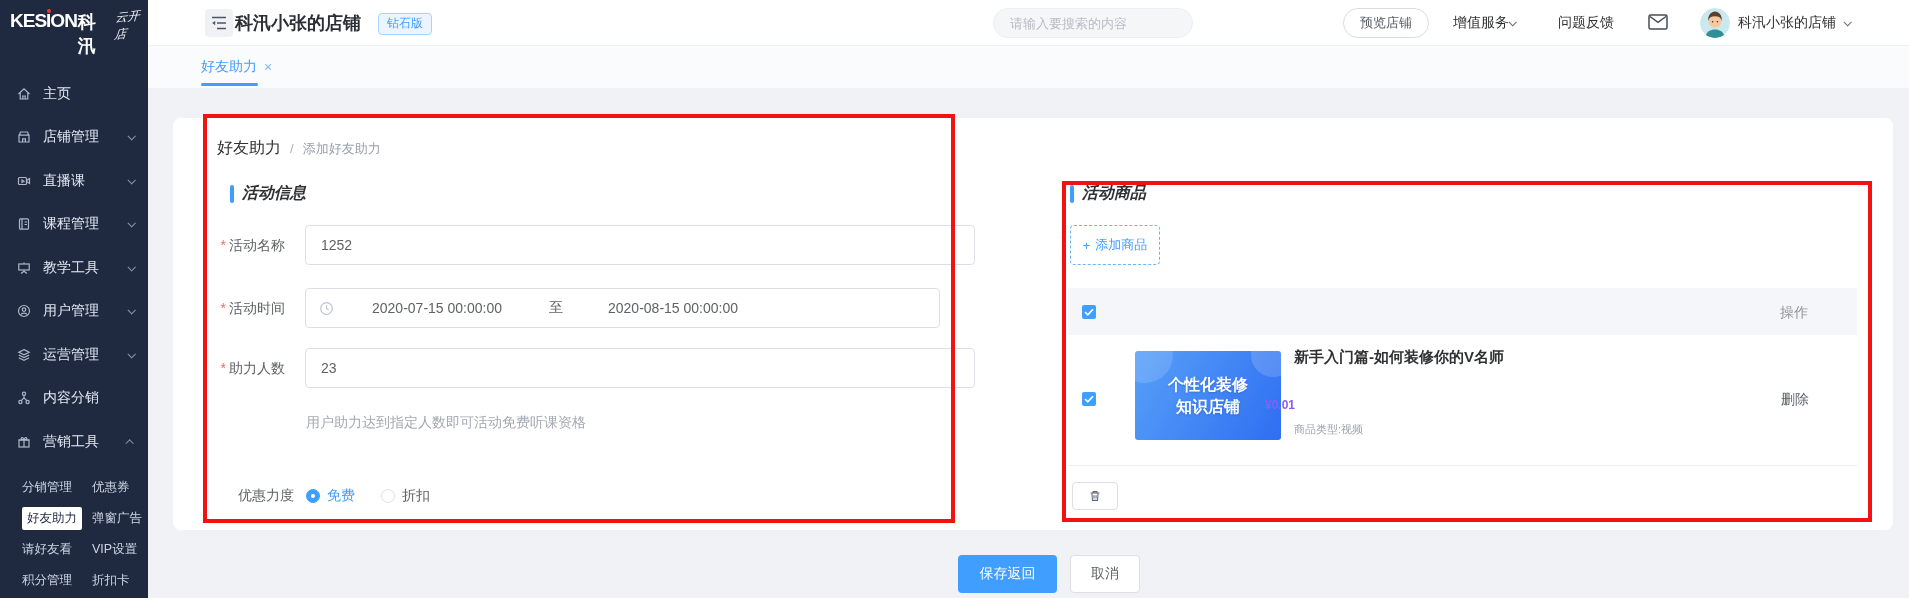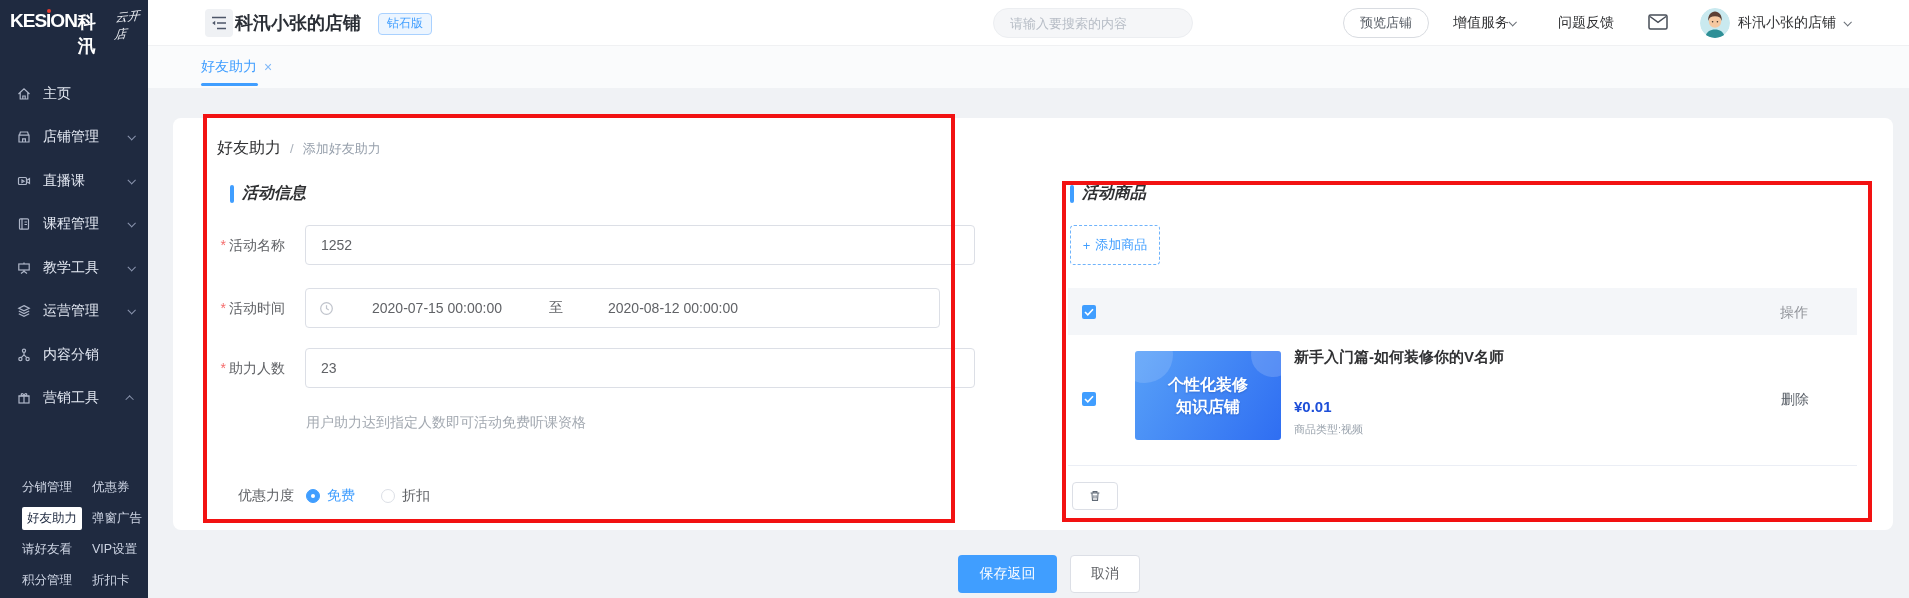--- a/index.html
+++ b/index.html
@@ -85,21 +85,21 @@
   .thead .op{ position:absolute; right:49px; top:16px; font-size:14px; color:#909399; }
   .cb{ width:14px; height:14px; background:#409eff; border-radius:2px; display:flex; align-items:center; justify-content:center; cursor:pointer; }
   .cb svg{ display:block; }
   .cb.hd{ position:absolute; left:14px; top:17px; }
   .row-cb{ position:absolute; left:934px; top:304px; z-index:1; }
   .cover{ position:absolute; left:987px; top:263px; width:146px; height:89px; border-radius:3px; background:linear-gradient(120deg,#57a0f8 0%,#2f6ef2 100%); overflow:hidden; display:flex; flex-direction:column; align-items:center; justify-content:center; z-index:1; }
   .cover::before{ content:''; position:absolute; left:-18px; top:-24px; width:56px; height:56px; border-radius:50%; background:rgba(255,255,255,.14); }
   .cover::after{ content:''; position:absolute; right:-14px; top:-18px; width:44px; height:44px; border-radius:50%; background:rgba(255,255,255,.16); }
   .cover .c1,.cover .c2{ color:#fff; font-weight:bold; font-size:16px; line-height:22px; text-shadow:0 1px 2px rgba(0,40,120,.25); z-index:1; }
   .p-title{ position:absolute; left:1146px; top:260px; font-size:15px; font-weight:bold; color:#303133; z-index:1; }
-  .p-price{ position:absolute; left:1146px; top:310px; font-size:15px; font-weight:bold; color:#1d4ed8; z-index:1; }
+  .p-price{ position:absolute; left:1117px; top:310px; font-size:12px; font-weight:bold; color:#8b5cf6; z-index:1; }
   .p-type{ position:absolute; left:1146px; top:334px; font-size:11px; color:#9aa3ad; z-index:1; }
   .p-del{ position:absolute; left:1633px; top:303px; font-size:14px; color:#5b6169; cursor:pointer; z-index:1; }
   .divider{ position:absolute; left:920px; top:377px; width:789px; height:1px; background:#ebeef5; z-index:1; }
   .trash-btn{ position:absolute; left:924px; top:394px; width:46px; height:28px; border:1px solid #dcdfe6; border-radius:4px; background:#fff; display:flex; align-items:center; justify-content:center; cursor:pointer; z-index:1; }
 
   .btn-save{ position:absolute; left:810px; top:467px; width:99px; height:38px; background:#409eff; color:#fff; font-size:14px; border:none; border-radius:4px; display:flex; align-items:center; justify-content:center; cursor:pointer; z-index:1; font-family:inherit; }
   .btn-cancel{ position:absolute; left:922px; top:467px; width:70px; height:38px; background:#fff; color:#606266; font-size:14px; border:1px solid #dcdfe6; border-radius:4px; display:flex; align-items:center; justify-content:center; cursor:pointer; z-index:1; font-family:inherit; }
 </style>
 </head>
 <body>
@@ -151,20 +151,31 @@
         <span class="chev down"></span>
       </div>
       <div class="nav-item">
         <span class="nicon">
             <svg width="16" height="16" viewBox="0 0 16 16" fill="none" stroke="#aeb6c8" stroke-width="1.2">
               <rect x="2.8" y="4" width="10.4" height="6"></rect>
               <path d="M8 2.5V4M8 10v1.2M5 13.5l3-2.3 3 2.3"></path>
             </svg>
           </span>
         <span class="nlabel">教学工具</span>
+        <span class="chev down"></span>
+      </div>
+      <div class="nav-item">
+        <span class="nicon">
+            <svg width="16" height="16" viewBox="0 0 16 16" fill="none" stroke="#aeb6c8" stroke-width="1.2">
+              <circle cx="8" cy="8" r="5.5"></circle>
+              <circle cx="8" cy="6.6" r="1.8"></circle>
+              <path d="M4.9 11.6c.7-1.9 5.5-1.9 6.2 0"></path>
+            </svg>
+          </span>
+        <span class="nlabel">用户管理</span>
         <span class="chev down"></span>
       </div>
       <div class="nav-item">
         <span class="nicon">
             <svg width="16" height="16" viewBox="0 0 16 16" fill="none" stroke="#aeb6c8" stroke-width="1.2">
               <path d="M8 2.6l5.2 2.6L8 7.8 2.8 5.2zM2.8 8L8 10.6 13.2 8M2.8 10.8L8 13.4l5.2-2.6"></path>
             </svg>
           </span>
         <span class="nlabel">运营管理</span>
         <span class="chev down"></span>
@@ -277,21 +288,21 @@
     </div>
 
     <div class="flabel req" style="top:200px;" data-star="*">活动时间</div>
     <div class="tinput daterange" style="left:157px; top:200px; width:635px; padding:0 13px;">
       <svg width="15" height="15" viewBox="0 0 16 16" fill="none" stroke="#c0c4cc" stroke-width="1.3">
           <circle cx="8" cy="8" r="6.2"></circle>
           <path d="M8 4.6V8l2.4 1.5"></path>
         </svg>
       <span class="dtxt" style="margin-left:38px;">2020-07-15 00:00:00</span>
       <span class="zhi" style="margin-left:47px;">至</span>
-      <span class="dtxt" style="margin-left:45px;">2020-08-12 00:00:00</span>
+      <span class="dtxt" style="margin-left:45px;">2020-08-15 00:00:00</span>
     </div>
 
     <div class="flabel req" style="top:260px;" data-star="*">助力人数</div>
     <div class="tinput" style="left:157px; top:260px; width:670px;">
       <input type="text" value="23" style="">
     </div>
 
     <div class="hint">用户助力达到指定人数即可活动免费听课资格</div>
 
     <div class="radio-row">

